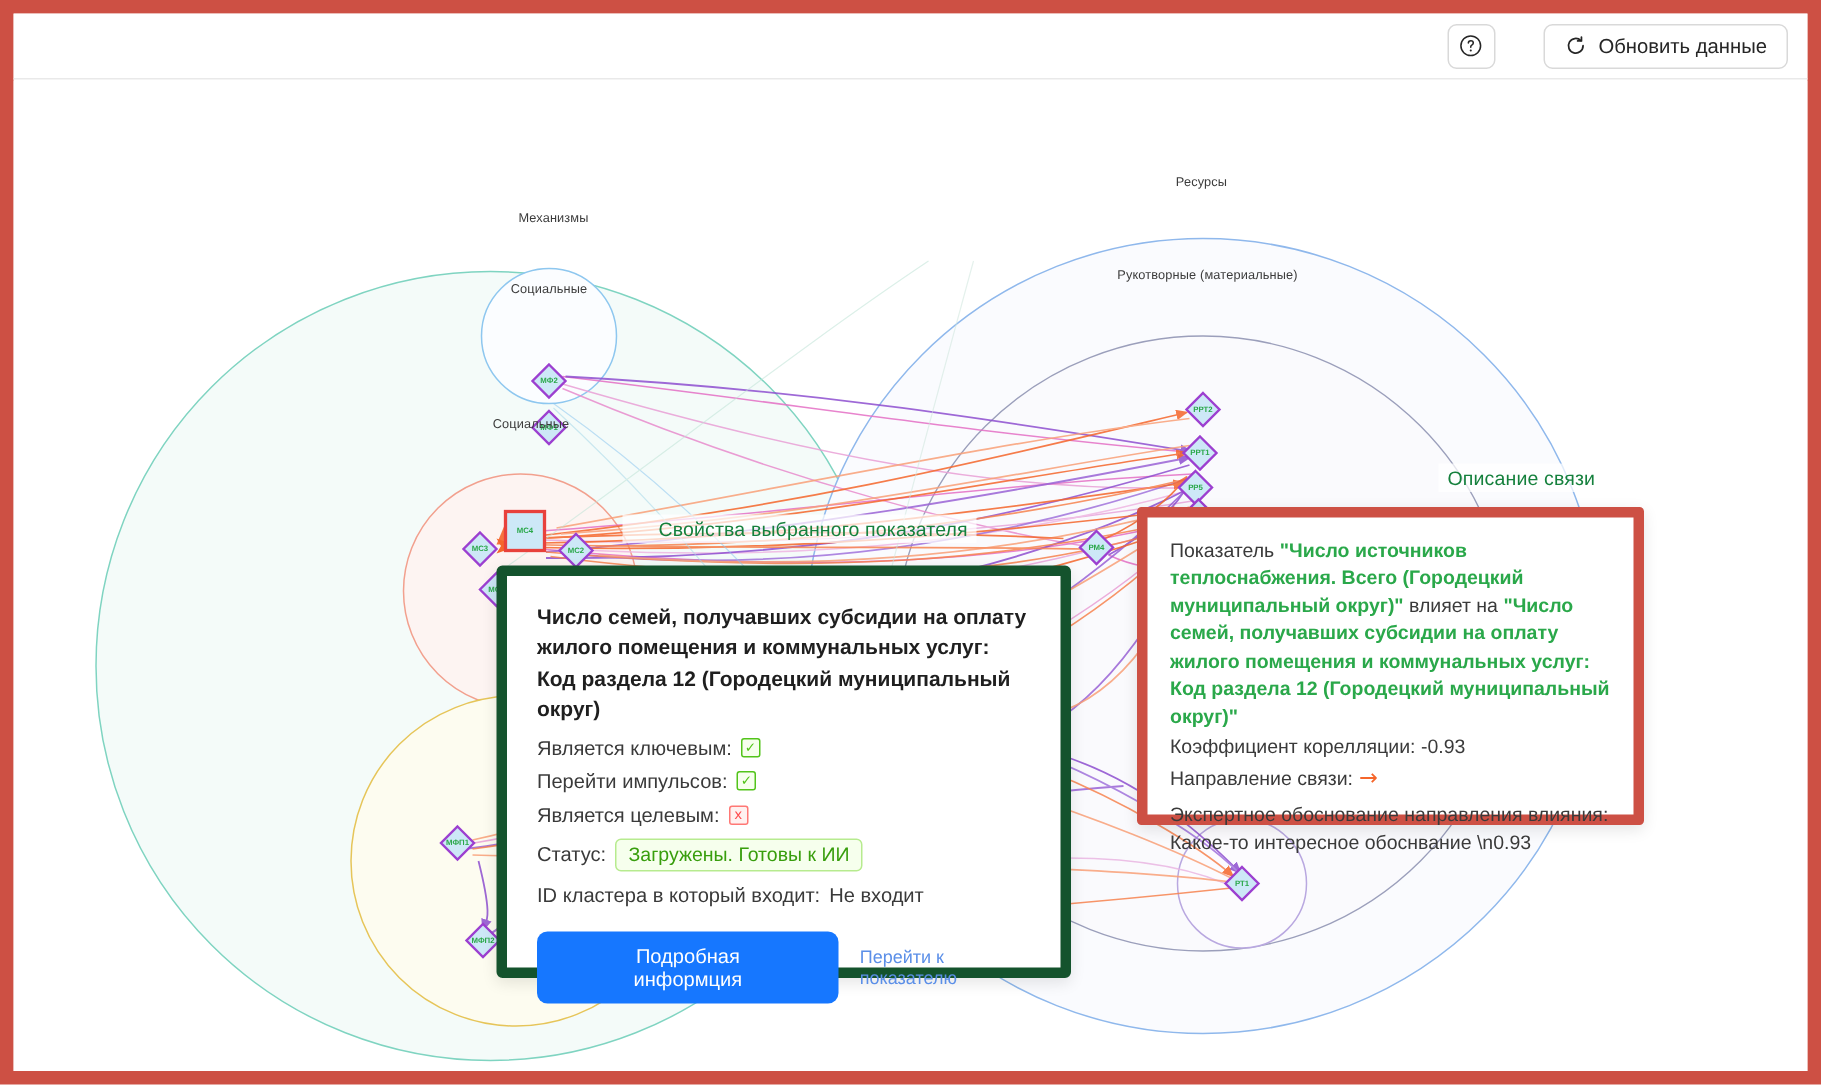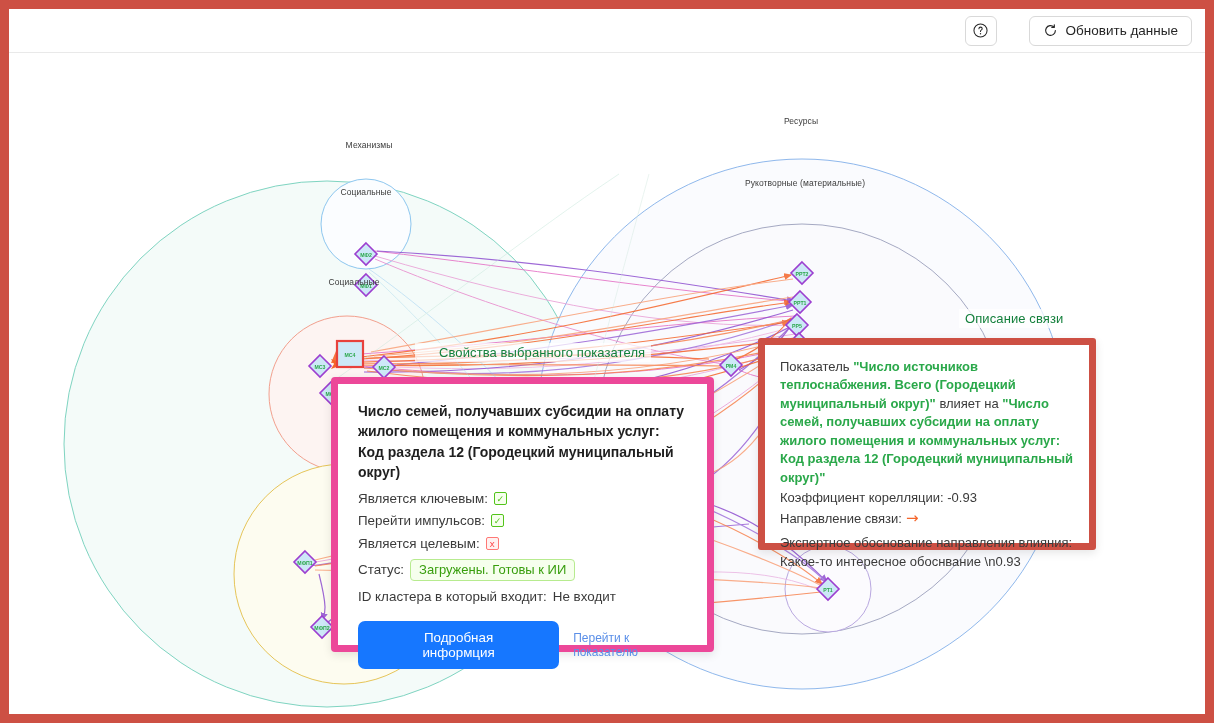--- a/index.html
+++ b/index.html
@@ -88,21 +88,21 @@
   }
   #annot-properties { left: 406px; top: 289px; padding-left: 24px; }
   #annot-relation   { left: 950px; top: 255px; }
 
   
   #properties-popup {
     position: absolute;
     left: 322px; top: 323px;
     width: 383px; height: 275px;
     background: #ffffff;
-    border: 7px solid #ec4899;
+    border: 7px solid #14532d;
     border-radius: 4px;
     padding: 17px 20px 0 20px;
     box-shadow: 0 3px 10px rgba(0,0,0,.10);
   }
   #properties-title {
     font-size: 14px;
     font-weight: bold;
     color: #1f1f1f;
     line-height: 1.46;
     margin-bottom: 9px;

